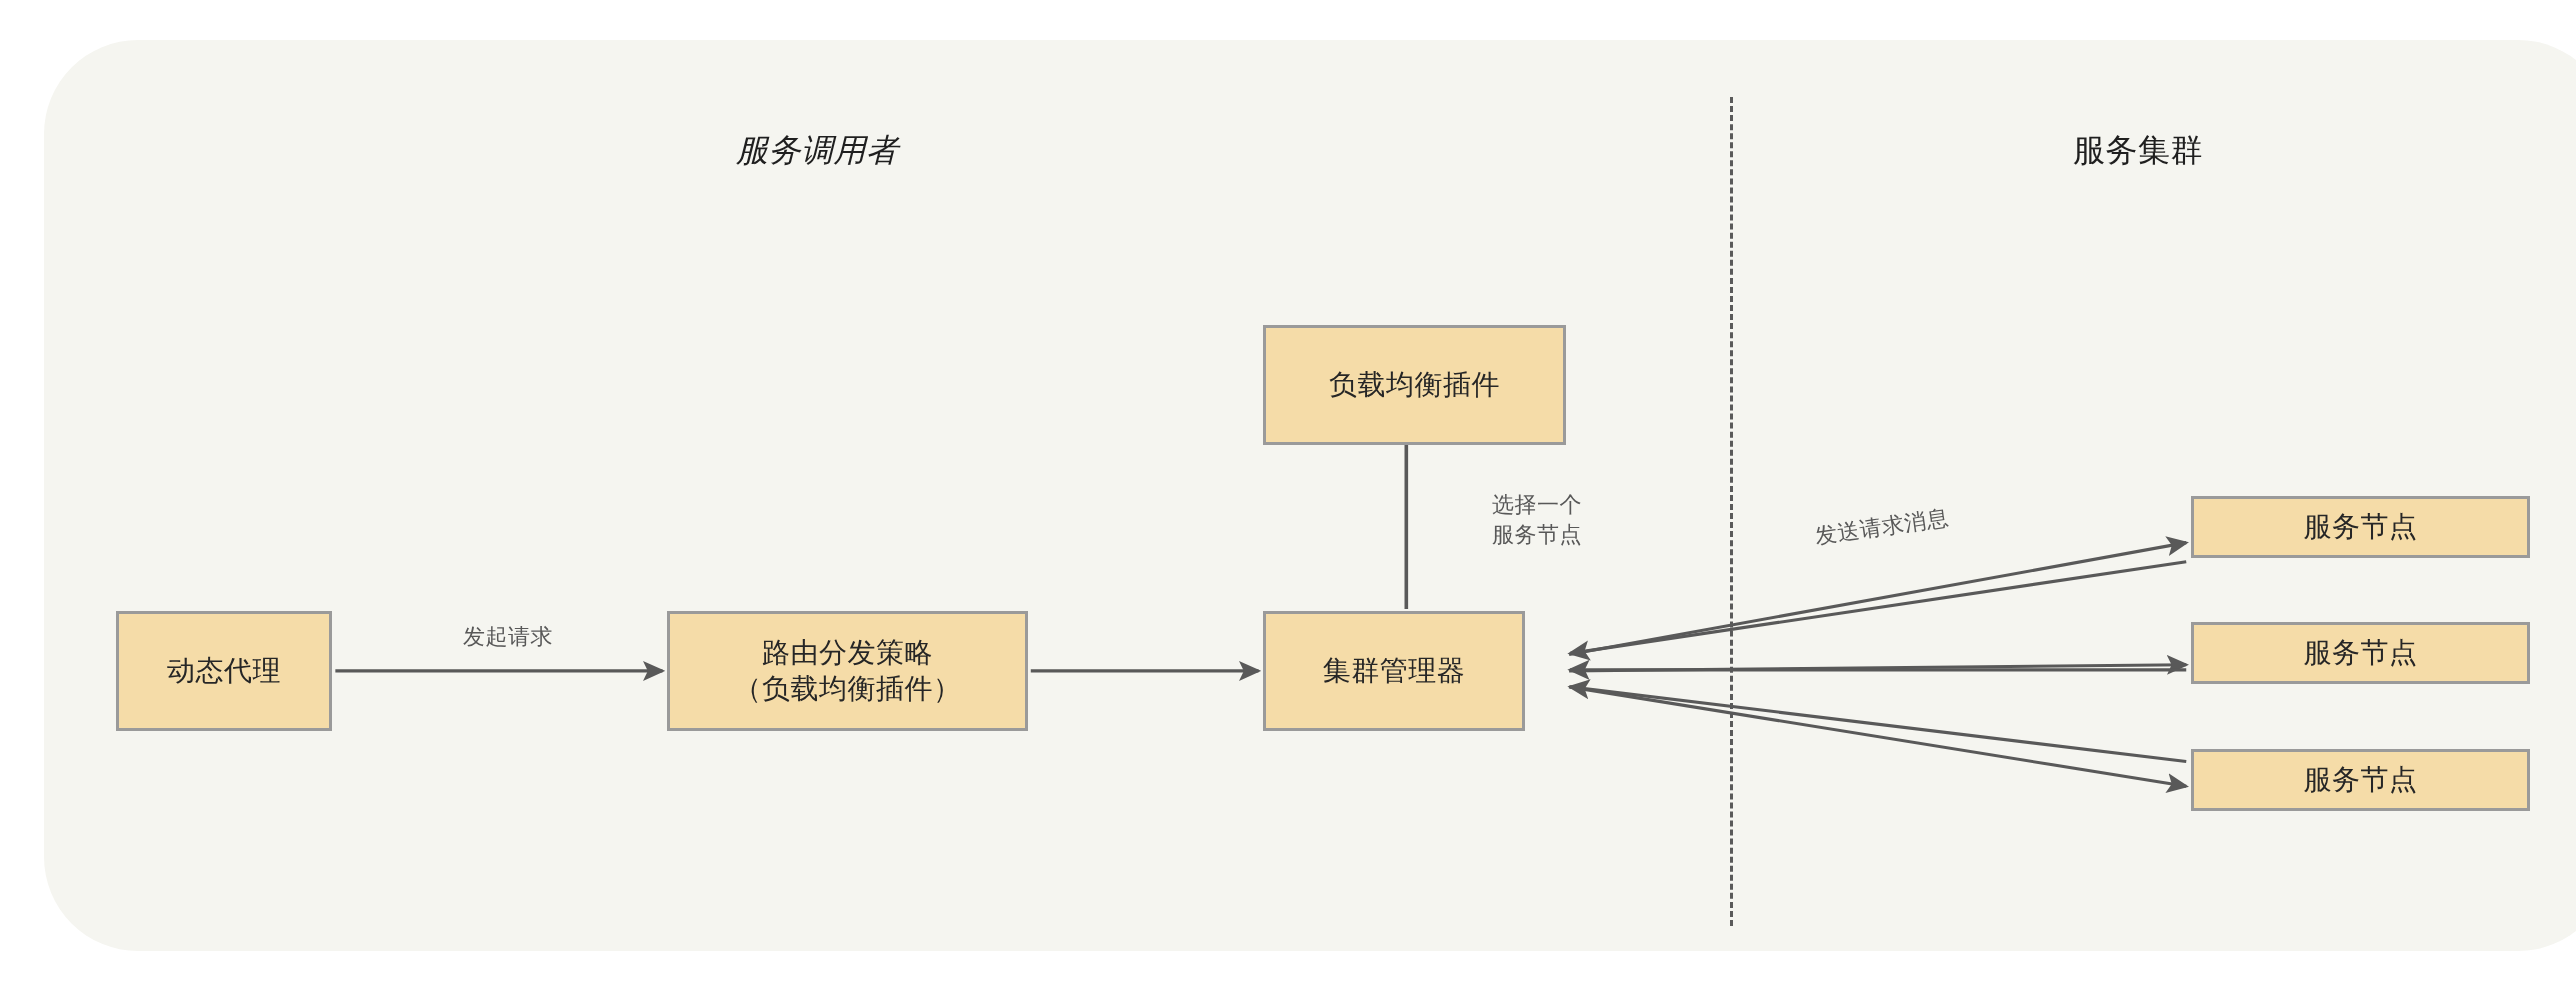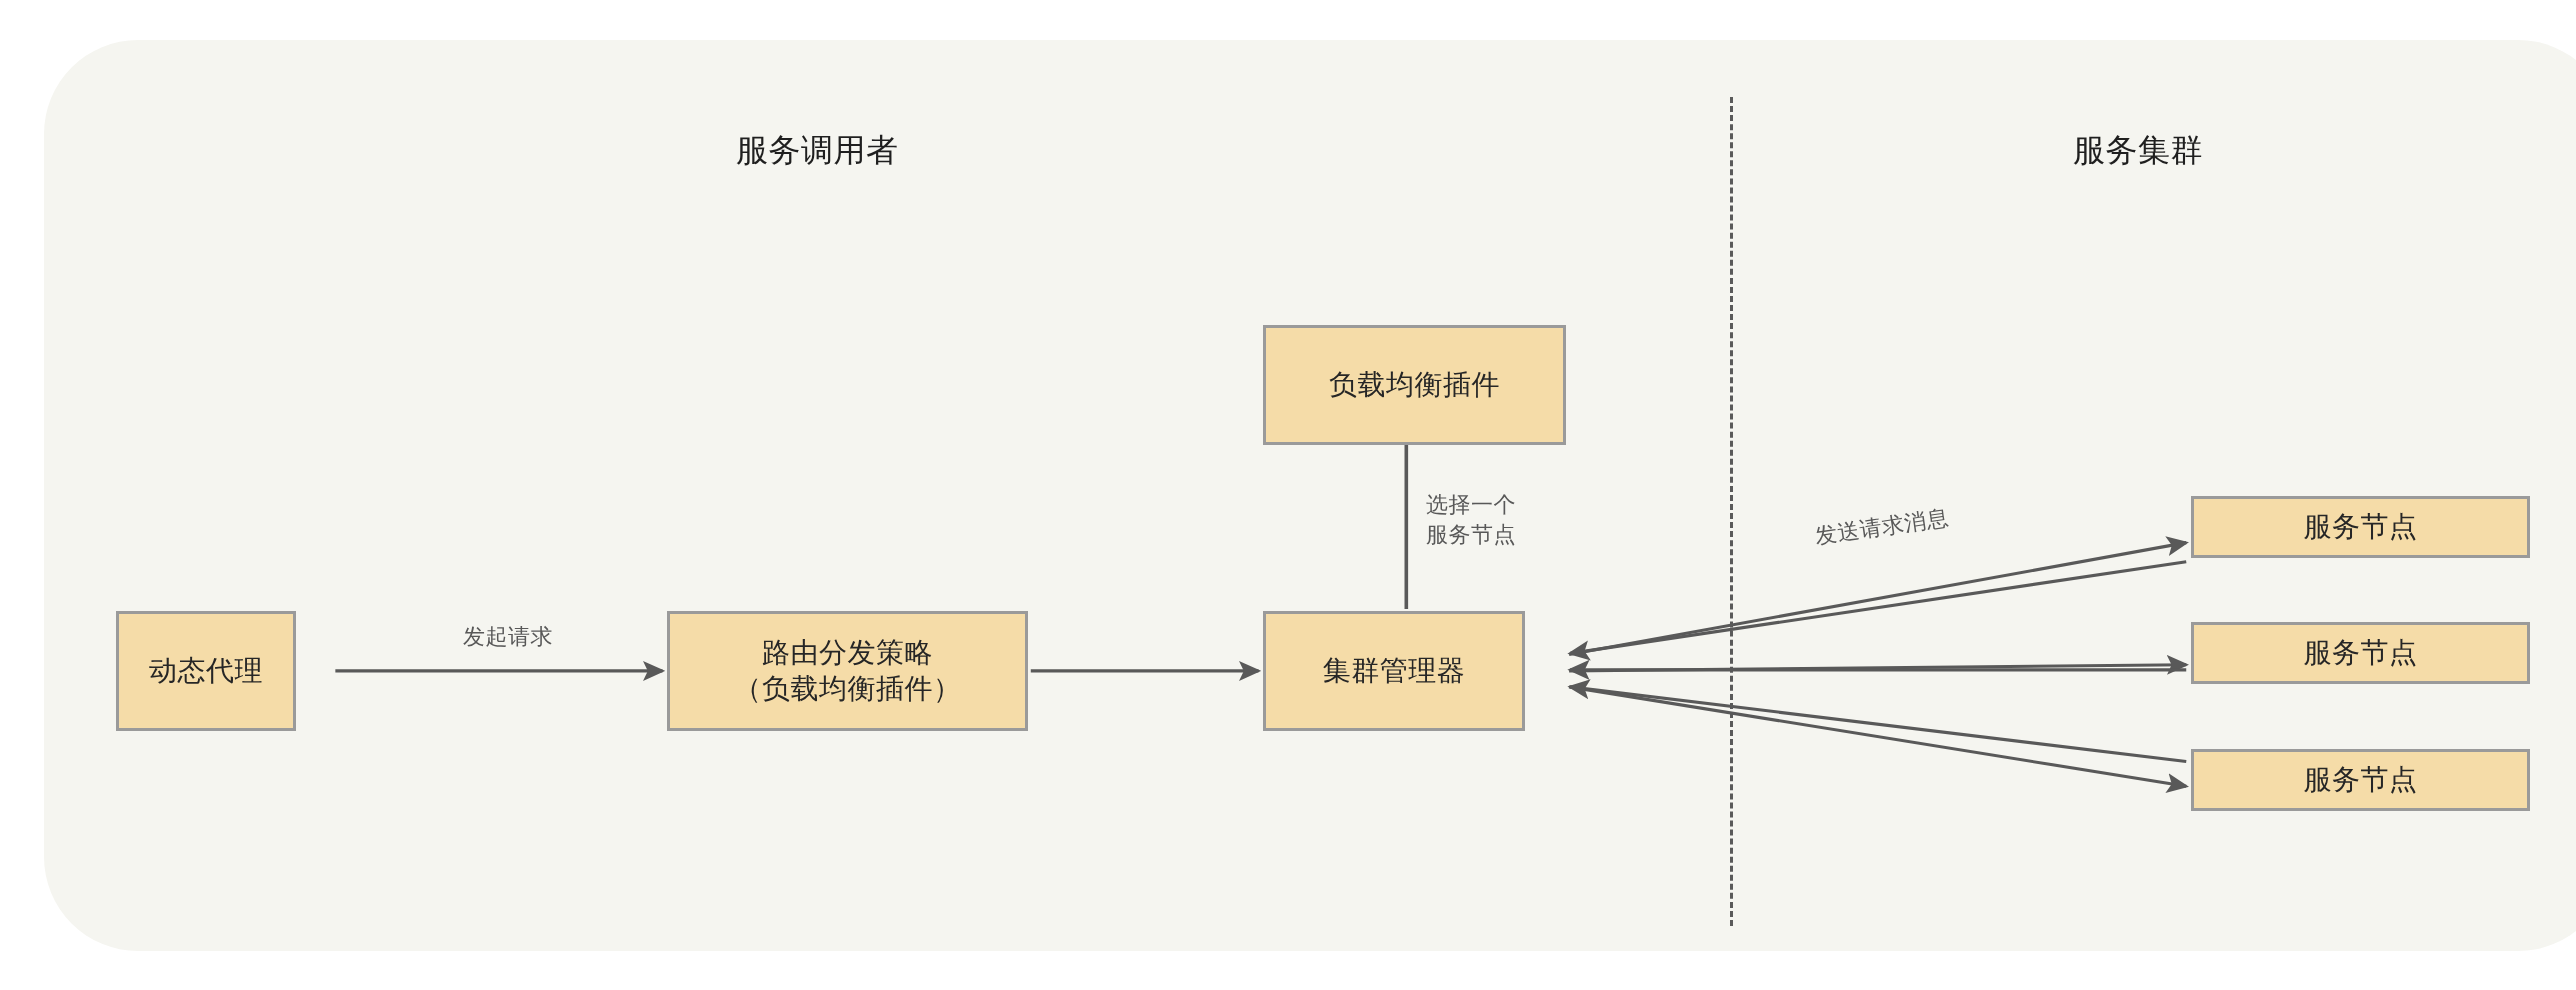--- a/index.html
+++ b/index.html
@@ -32,21 +32,21 @@
   
   .lane-title {
     position: absolute;
     font-size: 32px;
     line-height: 1;
     color: #1f1f1f;
     white-space: nowrap;
     letter-spacing: 0.5px;
     font-weight: 400;
   }
-  #lane-title-left  { left: 736px; top: 134px; }
+  #lane-title-left  { left: 736px; top: 134px; font-style: italic; }
   #lane-title-right { left: 2073px; top: 134px; }
 
   
   #divider {
     position: absolute;
     left: 1730px;
     top: 97px;
     width: 0;
     height: 829px;
     border-left: 3.6px dashed #5a5a5a;
@@ -63,40 +63,40 @@
     justify-content: center;
     color: #262626;
     font-size: 28px;
     line-height: 1.28;
     text-align: center;
     letter-spacing: 0.5px;
   }
   .node .lines { display: block; }
   .node .lines span { display: block; white-space: nowrap; }
 
-  #node-proxy   { left: 116px;  top: 611px; width: 180px; height: 120px; }
+  #node-proxy   { left: 116px;  top: 611px; width: 216px; height: 120px; }
   #node-route   { left: 667px; top: 611px; width: 361px; height: 120px; }
   #node-cluster { left: 1263px; top: 611px; width: 262px; height: 120px; }
   #node-lb      { left: 1263px; top: 295px;  width: 303px; height: 120px; margin-top: 30px; }
 
   #node-svc-1 { left: 2191px; top: 496px;  width: 339px; height: 62px; }
   #node-svc-2 { left: 2191px; top: 622px; width: 339px; height: 62px; }
   #node-svc-3 { left: 2191px; top: 749px; width: 339px; height: 62px; }
 
   
   .edge-label {
     position: absolute;
     font-size: 22px;
     line-height: 1.38;
     color: #585858;
     white-space: nowrap;
     letter-spacing: 0.5px;
   }
   #label-invoke { left: 463px; top: 622px; }
-  #label-select { left: 1426px; top: 490px; text-align: center; }
+  #label-select { left: 1492px; top: 490px; text-align: center; }
   #label-select span { display: block; }
   #label-send {
     left: 1813px;
     top: 522px;
     transform: rotate(-8.2deg);
     transform-origin: left top;
   }
 
   
   #arrows {

